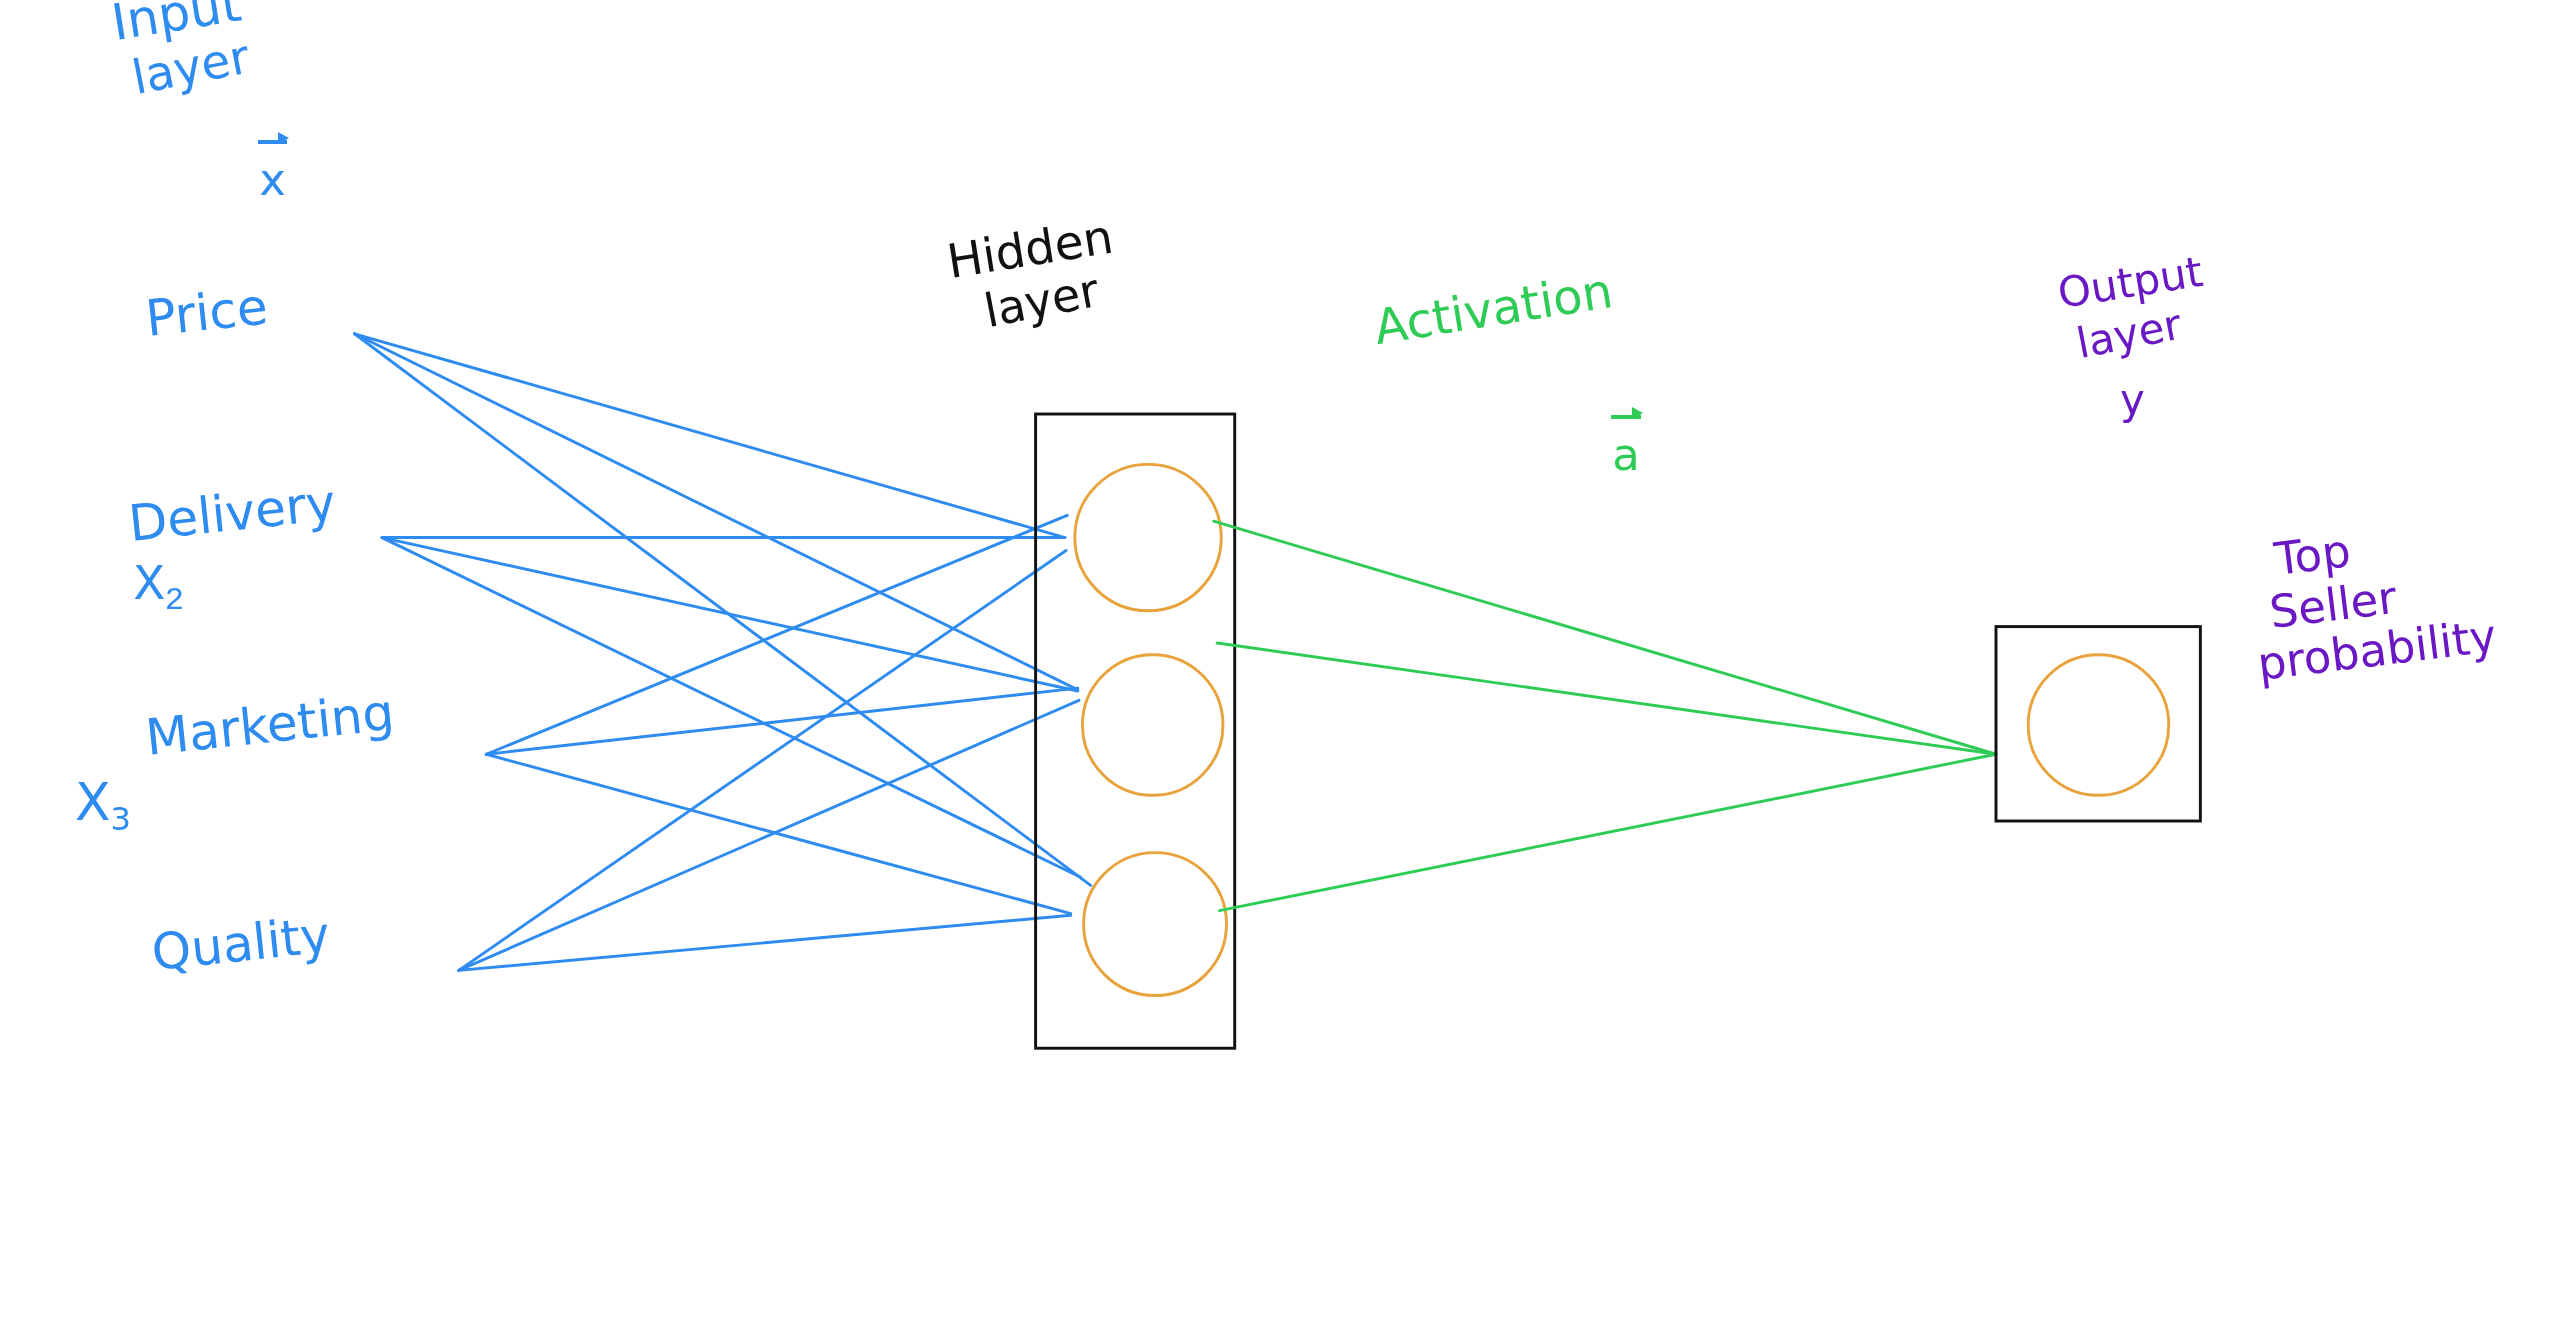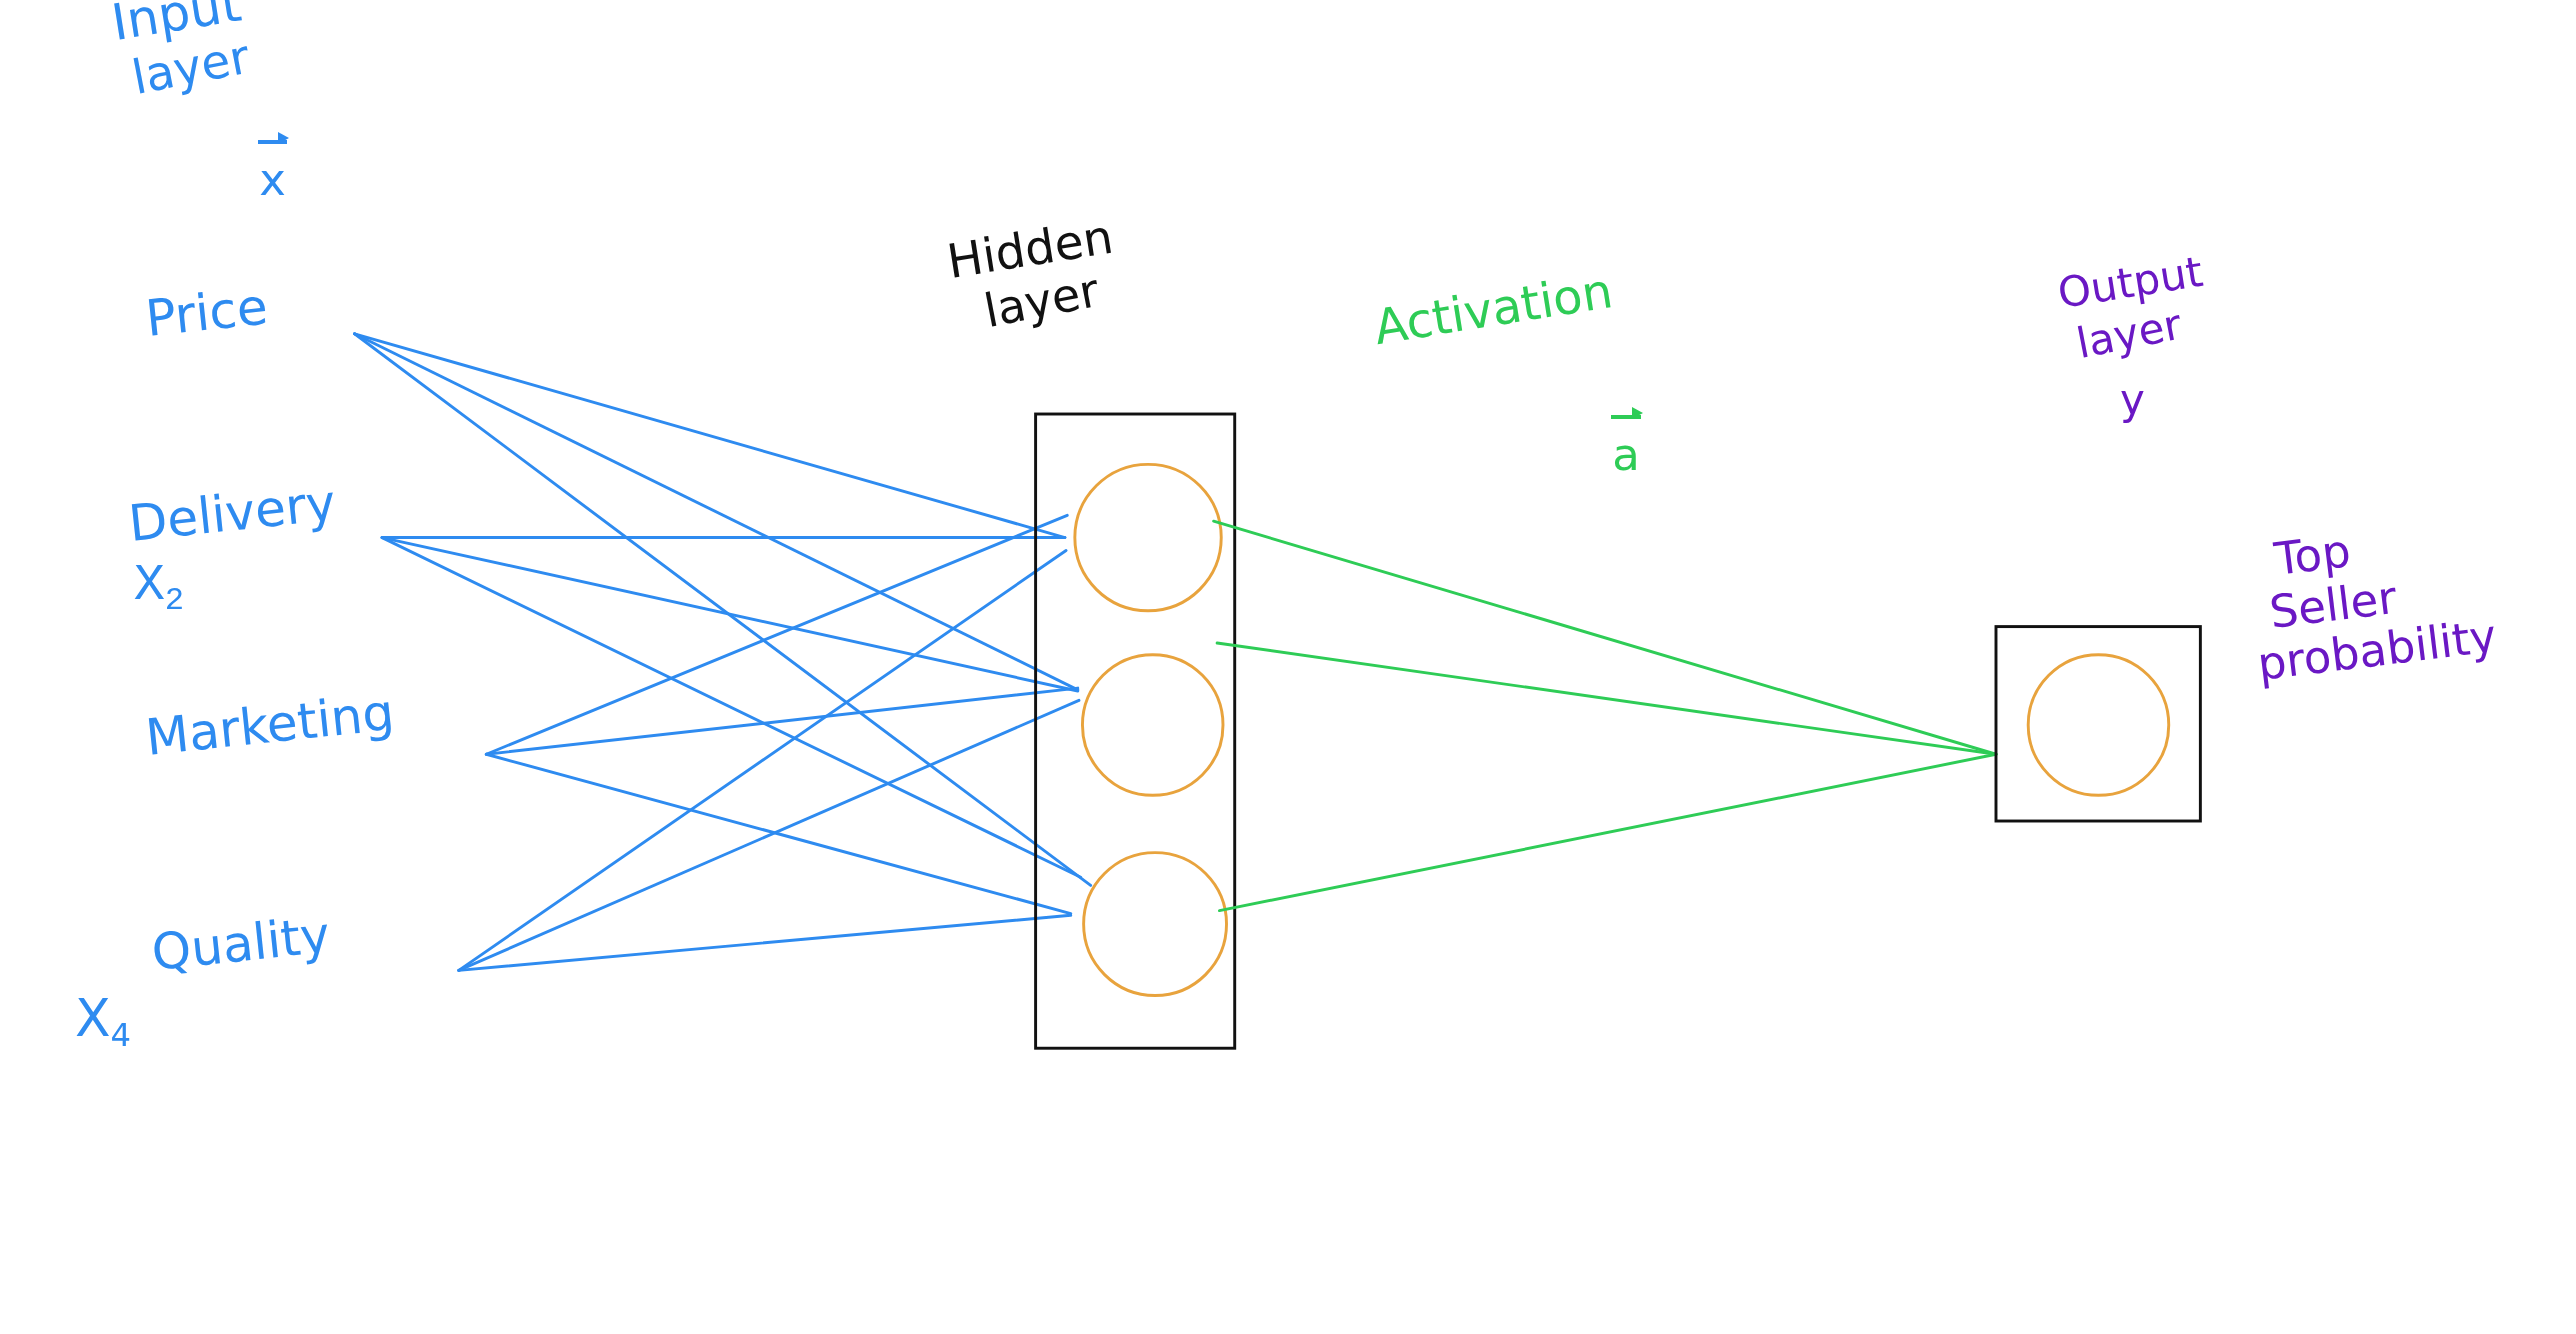--- a/index.html
+++ b/index.html
@@ -125,25 +125,25 @@
     <span class="vecbar">x</span>
   </div>
 
   <div class="hand ink-blue slant" style="left:149px; top:290px; font-size:50px;">Price</div>
 
   <div class="hand ink-blue" style="left:8.8px; top:497px; font-size:52px;font-family:Liberation Mono, monospace;">
     <span>X</span><span class="sub">2</span>
   </div>
   <div class="hand ink-blue slant" style="left:132px; top:495px; font-size:50px;">Delivery</div>
 
+  <div class="hand ink-blue" style="left:8.8px; top:712px; font-size:52px;">
+    <span>X</span><span class="sub">3</span>
+  </div>
   <div class="hand ink-blue slant" style="left:149px; top:709px; font-size:50px;">Marketing</div>
 
-  <div class="hand ink-blue" style="left:8.8px; top:928px; font-size:52px;">
-    <span>X</span><span class="sub">4</span>
-  </div>
   <div class="hand ink-blue slant" style="left:155px; top:924px; font-size:50px;">Quality</div>
 
   <div class="hand ink-black slant2" style="left:952px; top:234px; font-size:47px;">Hidden</div>
   <div class="hand ink-black slant3" style="left:990px; top:284px; font-size:46px;">layer</div>
 
   <div class="hand ink-green slant2" style="left:1379px; top:299px; font-size:48px;">Activation</div>
   <div class="hand ink-green" style="left:1555px; top:375px; font-size:45px;">
     <span class="vecbar">a</span>
   </div>
 

